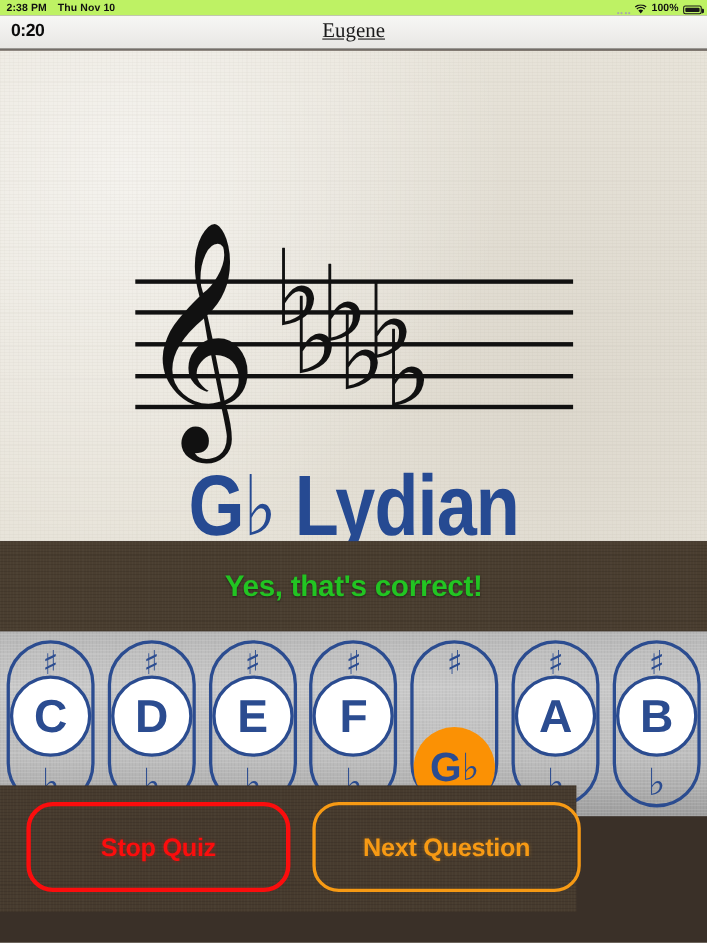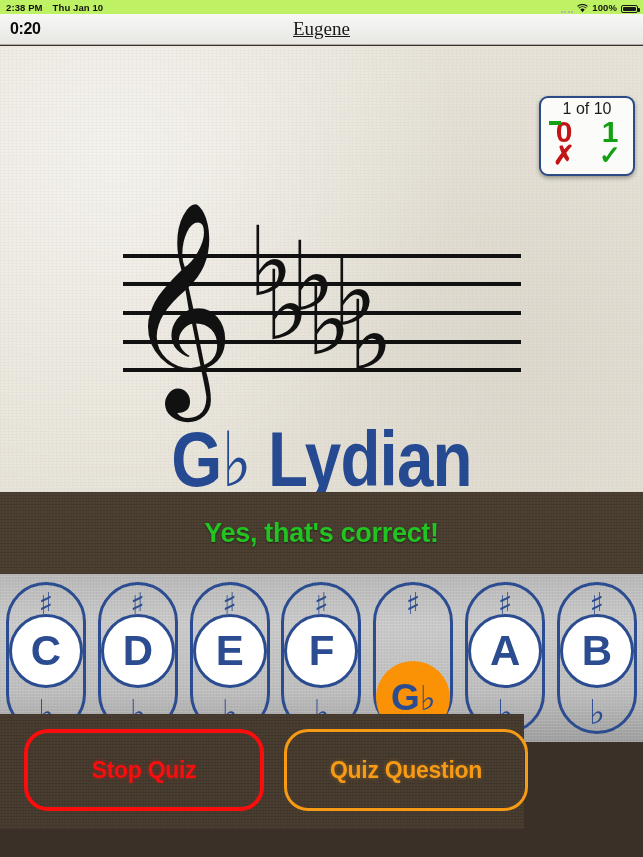--- a/index.html
+++ b/index.html
@@ -196,21 +196,21 @@
   #next-question-button{
     left:284px; width:244px; border:3px solid #f79a14; color:#f79a14;
     text-shadow:0 0 4px rgba(247,154,20,.35);
   }
 </style>
 </head>
 <body>
 
 <div id="status-bar">
   <span class="sb-time">2:38 PM</span>
-  <span class="sb-date">Thu Jan 10</span>
+  <span class="sb-date">Thu Nov 10</span>
   <span class="sb-right">
     <span class="dots">
         <i></i>
         <i></i>
         <i></i>
         <i></i>
       </span>
     <span class="wifi">
       <svg width="11" height="9" viewBox="0 0 11 9">
         <path d="M5.5 8.2 L3.3 5.6 a3.3 3.3 0 0 1 4.4 0 Z" fill="#111"></path>
@@ -247,34 +247,20 @@
   <div class="flat-sym" style="left:290px; top:183px;">♭</div>
   <div class="flat-sym" style="left:306px; top:227px;">♭</div>
   <div class="flat-sym" style="left:332px; top:198px;">♭</div>
   <div class="flat-sym" style="left:348px; top:242px;">♭</div>
 
   <div id="key-label">
     <span>G</span><span class="fl">♭</span>
     <span>Lydian</span>
   </div>
 
-  <div id="score-box">
-    <div id="score-count">1 of 10</div>
-    <div id="score-dash"></div>
-    <div id="score-rows">
-      <div class="score-col">
-        <span class="score-num wrong">0</span>
-        <span class="score-mark wrong">✗</span>
-      </div>
-      <div class="score-col">
-        <span class="score-num right">1</span>
-        <span class="score-mark right">✓</span>
-      </div>
-    </div>
-  </div>
 </div>
 
 <div id="feedback-strip">
   <span id="feedback-text">Yes, that's correct!</span>
 </div>
 
 <div id="note-panel">
 
   <div class="note-btn">
     <span class="note-sharp">♯</span>
@@ -317,15 +303,15 @@
 
   <div class="note-btn">
     <span class="note-sharp">♯</span>
     <span class="note-circle">B</span>
     <span class="note-flat">♭</span>
   </div>
 </div>
 
 <div id="bottom-bar">
   <div class="action-btn" id="stop-quiz-button">Stop Quiz</div>
-  <div class="action-btn" id="next-question-button">Quiz Question</div>
+  <div class="action-btn" id="next-question-button">Next Question</div>
 
 </div>
 
 </body></html>

